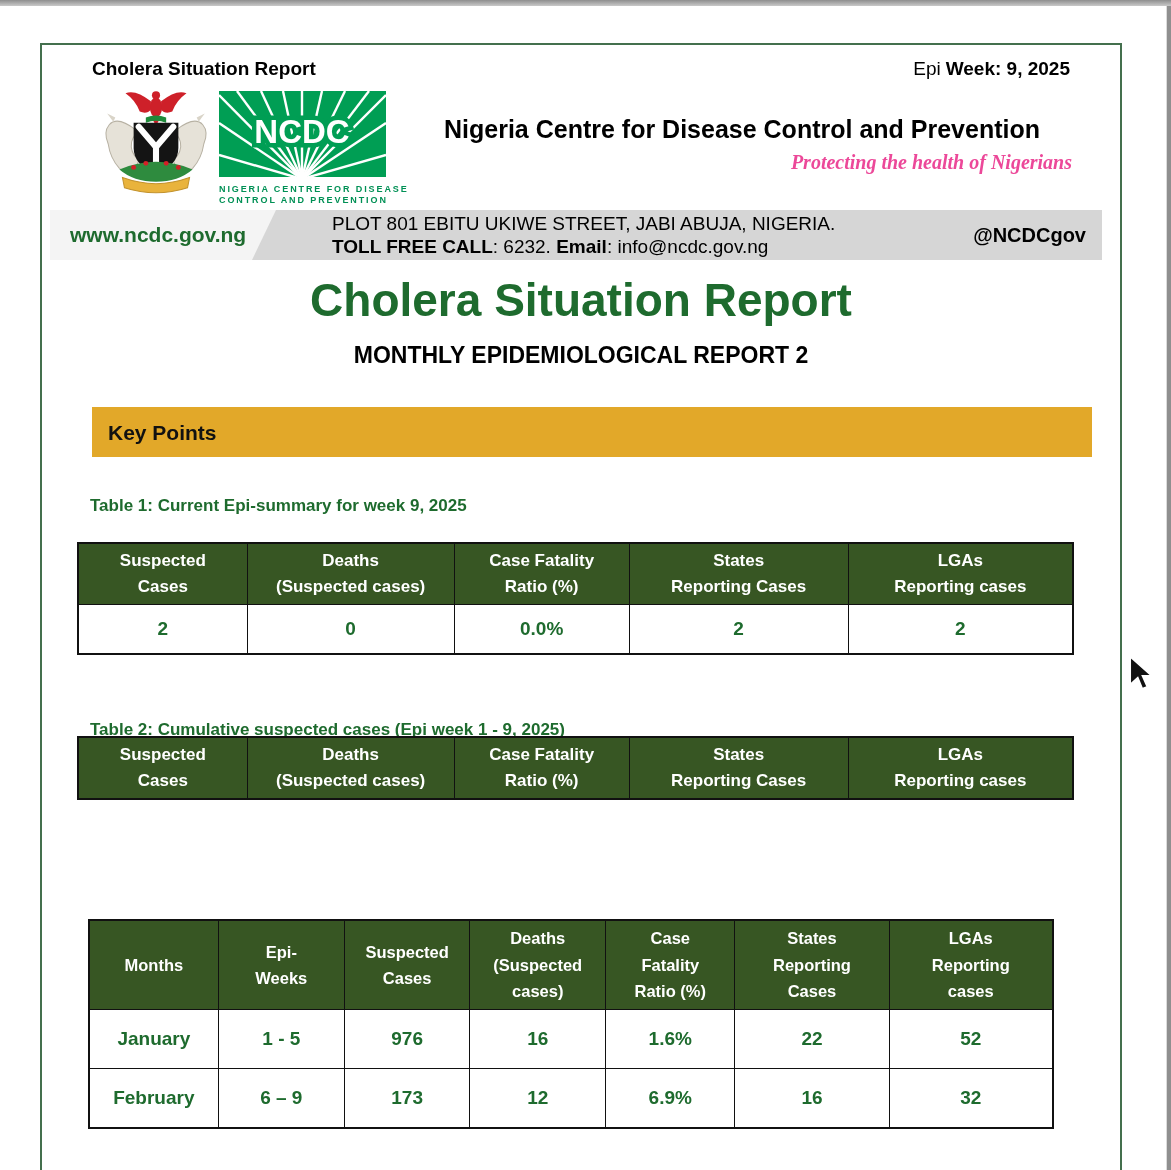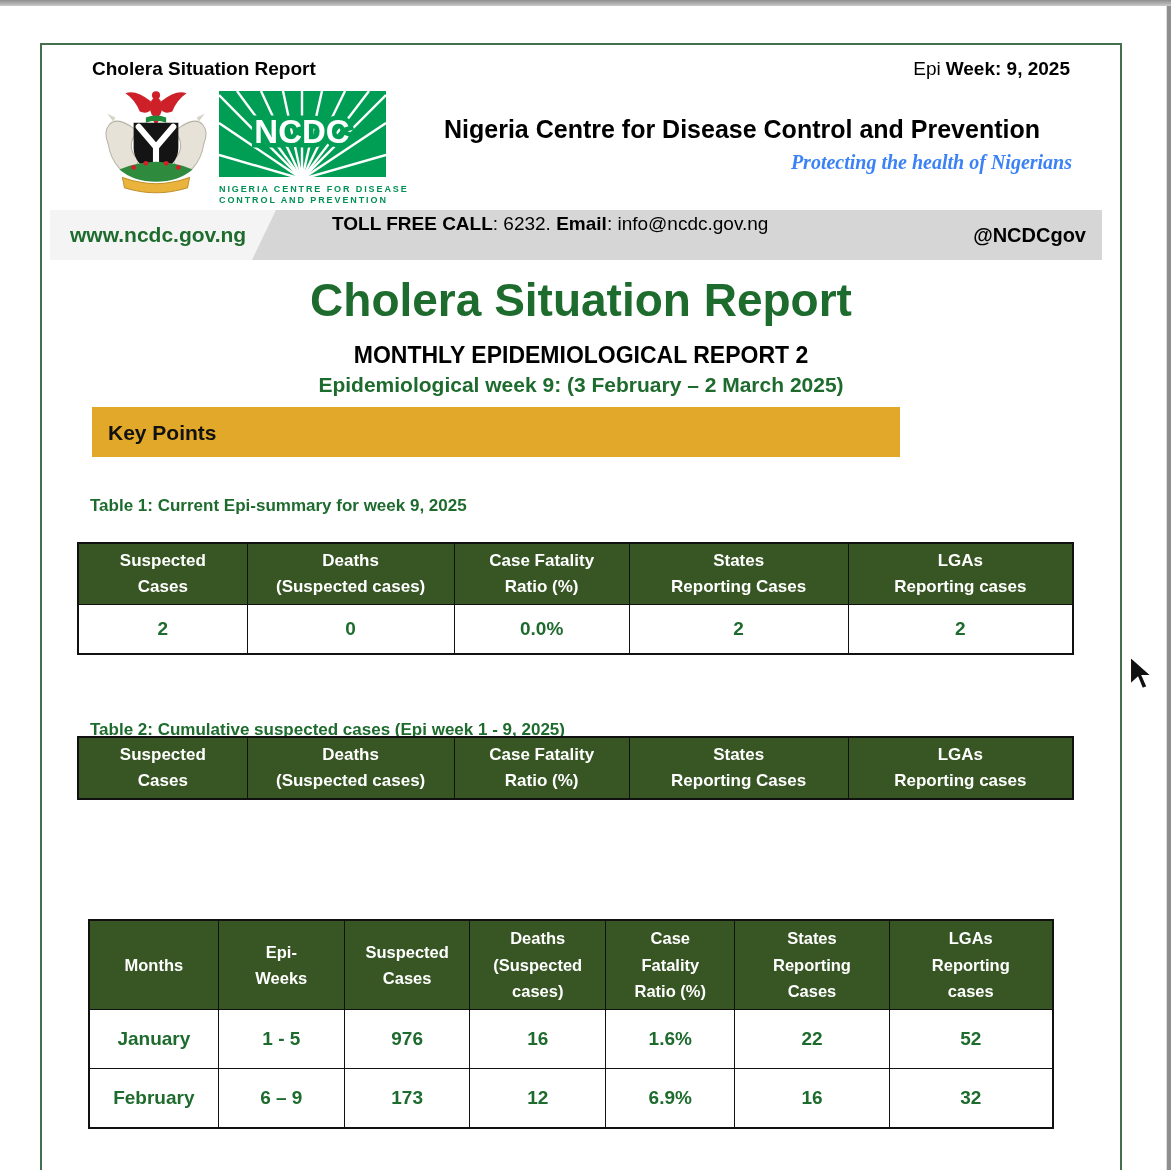--- a/index.html
+++ b/index.html
@@ -15,34 +15,34 @@
   .epi-week{position:absolute;right:50px;top:13px;font-size:19px;}
   .epi-week .pre{margin-right:5px;}
   .epi-week .b{font-weight:bold;}
   .coat{position:absolute;left:53px;top:42px;}
   .ncdc-logo{position:absolute;left:177px;top:46px;width:146px;}
   .ncdc-caption{margin-top:3px;font-size:9px;font-weight:bold;color:#009055;
                 letter-spacing:1.9px;line-height:11px;white-space:nowrap;}
   .org-name{position:absolute;left:360px;top:70px;width:680px;text-align:center;
             font-size:25px;font-weight:bold;}
   .tagline{position:absolute;left:500px;top:106px;width:530px;text-align:right;
-           font-size:20px;font-weight:bold;font-style:italic;color:#3b82f6;
+           font-size:20px;font-weight:bold;font-style:italic;color:#ec4899;
            font-family:"Liberation Serif", serif;}
   .contact-bar{position:absolute;left:8px;top:165px;width:1052px;height:50px;background:#d6d6d6;}
   .contact-left{position:absolute;left:0;top:0;width:240px;height:50px;background:#f4f4f4;
                 clip-path:polygon(0 0,226px 0,202px 100%,0 100%);}
   .website{position:absolute;left:20px;top:0;line-height:50px;font-size:21px;font-weight:bold;
            color:#1e6b2e;}
   .contact-center{position:absolute;left:282px;top:2px;font-size:19px;line-height:23px;}
   .twitter{position:absolute;right:16px;top:0;line-height:50px;font-size:20px;font-weight:bold;margin-left:16px;}
   .center-line{text-align:center;position:absolute;left:0;width:100%;}
   .main-title{top:228px;font-size:46px;font-weight:bold;color:#1e6b2e;}
   .subtitle{top:297px;font-size:23px;font-weight:bold;color:#000;}
   .period{top:328px;font-size:21px;font-weight:bold;color:#1e6b2e;}
-  .key-points{position:absolute;left:50px;top:362px;width:808px;height:50px;background:#e2a829;}
+  .key-points{position:absolute;left:50px;top:362px;width:1000px;height:50px;background:#e2a829;}
   .key-points span{margin-left:16px;line-height:51px;font-size:21px;font-weight:bold;color:#111;}
   .tcaption{position:absolute;left:48px;font-size:17px;font-weight:bold;color:#1e6b2e;}
   #t1cap{top:451px;} #t2cap{top:675px;} #t3cap{top:838px;}
   table{border-collapse:collapse;table-layout:fixed;position:absolute;border:2px solid #111;}
   th{background:#375623;color:#fff;font-weight:bold;font-size:17px;white-space:pre-line;
      border:1px solid #111;text-align:center;vertical-align:middle;padding:0 2px;line-height:1.55;}
   td{font-size:19px;font-weight:bold;color:#1e6b2e;border:1px solid #111;text-align:center;
      vertical-align:middle;}
   .tbl12{left:35px;width:997px;} #t1{top:497px;} #t2{top:691px;}
   .tbl12 th{height:60px;} .tbl12 td{height:46px;}
@@ -123,28 +123,28 @@
       </div>
     </div>
 
     <div class="org-name">Nigeria Centre for Disease Control and Prevention</div>
     <div class="tagline">Protecting the health of Nigerians</div>
 
     <div class="contact-bar">
       <div class="contact-left"></div>
       <div class="website">www.ncdc.gov.ng</div>
       <div class="contact-center">
+        <div>PLOT 801 EBITU UKIWE STREET, JABI ABUJA, NIGERIA.</div>
         <div><b>TOLL FREE CALL</b><span>: 6232. </span><b>Email</b><span>: info@ncdc.gov.ng</span></div>
       </div>
       <div class="twitter">@NCDCgov</div>
     </div>
 
     <div class="center-line main-title">Cholera Situation Report</div>
     <div class="center-line subtitle">MONTHLY EPIDEMIOLOGICAL REPORT 2</div>
-    <div class="center-line period">Epidemiological week 9: (3 February – 2 March 2025)</div>
 
     <div class="key-points"><span>Key Points</span></div>
 
     <div class="tcaption" id="t1cap">Table 1: Current Epi-summary for week 9, 2025</div>
     <table class="tbl12" id="t1">
       <colgroup>
           <col style="width:17%">
           <col style="width:20.8%">
           <col style="width:17.6%">
           <col style="width:22%">

